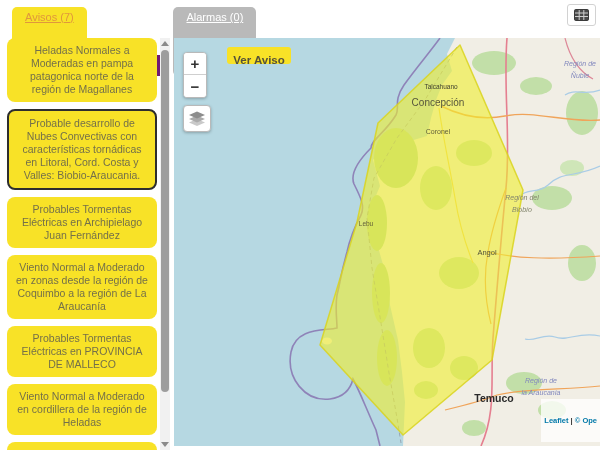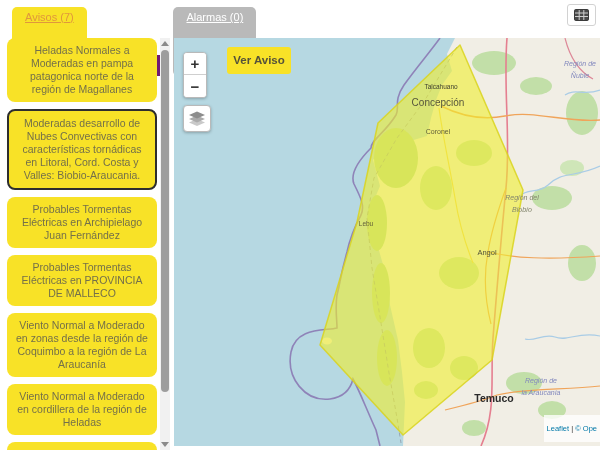--- a/index.html
+++ b/index.html
@@ -43,27 +43,27 @@
               box-shadow:0 1px 3px rgba(0,0,0,.25); }
   .zoom-btn { width:100%; height:22px; display:flex; align-items:center; justify-content:center;
               font-size:15px; font-weight:bold; color:#333; cursor:pointer; background:#fff; }
   .zoom-btn.zin { border-bottom:1px solid #cfcfcf; }
 
   .layers-ctl { position:absolute; left:9px; top:67px; width:28px; height:27px;
                 background:#fff; border:1px solid #b9b9b9; border-radius:4px;
                 display:flex; align-items:center; justify-content:center; cursor:pointer;
                 box-shadow:0 1px 3px rgba(0,0,0,.25); }
 
-  .ver-aviso { position:absolute; left:53px; top:9px; width:64px; height:27px;
+  .ver-aviso { position:absolute; left:53px; top:9px; width:64px; height:17px;
                background:#f8e227; color:#55523a; border-radius:3px;
                font-size:11.5px; font-weight:bold; text-align:center; line-height:27px;
                cursor:pointer; }
 
   .attribution { position:absolute; right:0; bottom:4px; background:rgba(255,255,255,.78);
-                 font-size:7.5px; line-height:11px; padding:8px 3px; color:#333; white-space:nowrap; }
+                 font-size:7.5px; line-height:11px; padding:16px 3px; color:#333; white-space:nowrap;font-weight:bold; }
   .attribution .lnk { color:#0078a8; cursor:pointer; }
 
   .bottom-strip { position:absolute; left:174px; top:446px; width:426px; height:4px; background:#fff; }
 </style>
 </head>
 <body>
 
 <div class="stage">
 
   <div class="tabs">
@@ -77,24 +77,24 @@
       <rect x="0.5" y="0.5" width="14" height="11" rx="1.2" fill="#4a4a4a" stroke="#3a3a3a"></rect>
       <line x1="1" y1="4" x2="14" y2="4" stroke="#cfcfcf" stroke-width="1"></line>
       <line x1="1" y1="7.5" x2="14" y2="7.5" stroke="#cfcfcf" stroke-width="1"></line>
       <line x1="5.2" y1="1" x2="5.2" y2="11" stroke="#cfcfcf" stroke-width="1"></line>
       <line x1="9.8" y1="1" x2="9.8" y2="11" stroke="#cfcfcf" stroke-width="1"></line>
     </svg>
   </div>
 
   <div class="sidebar">
     <div class="alert-item">Heladas Normales a Moderadas en pampa patagonica norte de la región de Magallanes</div>
-    <div class="alert-item selected">Moderadas desarrollo de Nubes Convectivas con características tornádicas en Litoral, Cord. Costa y Valles: Biobio-Araucania.</div>
+    <div class="alert-item selected">Probable desarrollo de Nubes Convectivas con características tornádicas en Litoral, Cord. Costa y Valles: Biobio-Araucania.</div>
     <div class="alert-item">Probables Tormentas Eléctricas en Archipielago Juan Fernández</div>
+    <div class="alert-item">Viento Normal a Moderado en zonas desde la región de Coquimbo a la región de La Araucanía</div>
     <div class="alert-item">Probables Tormentas Eléctricas en PROVINCIA DE MALLECO</div>
-    <div class="alert-item">Viento Normal a Moderado en zonas desde la región de Coquimbo a la región de La Araucanía</div>
     <div class="alert-item">Viento Normal a Moderado en cordillera de la región de Heladas</div>
     <div class="alert-item">Viento Normal a Moderado en</div>
   </div>
 
   <div class="sb-scroll">
     <div class="sb-arrow up"></div>
     <div class="sb-thumb"></div>
     <div class="sb-arrow down"></div>
   </div>
 

